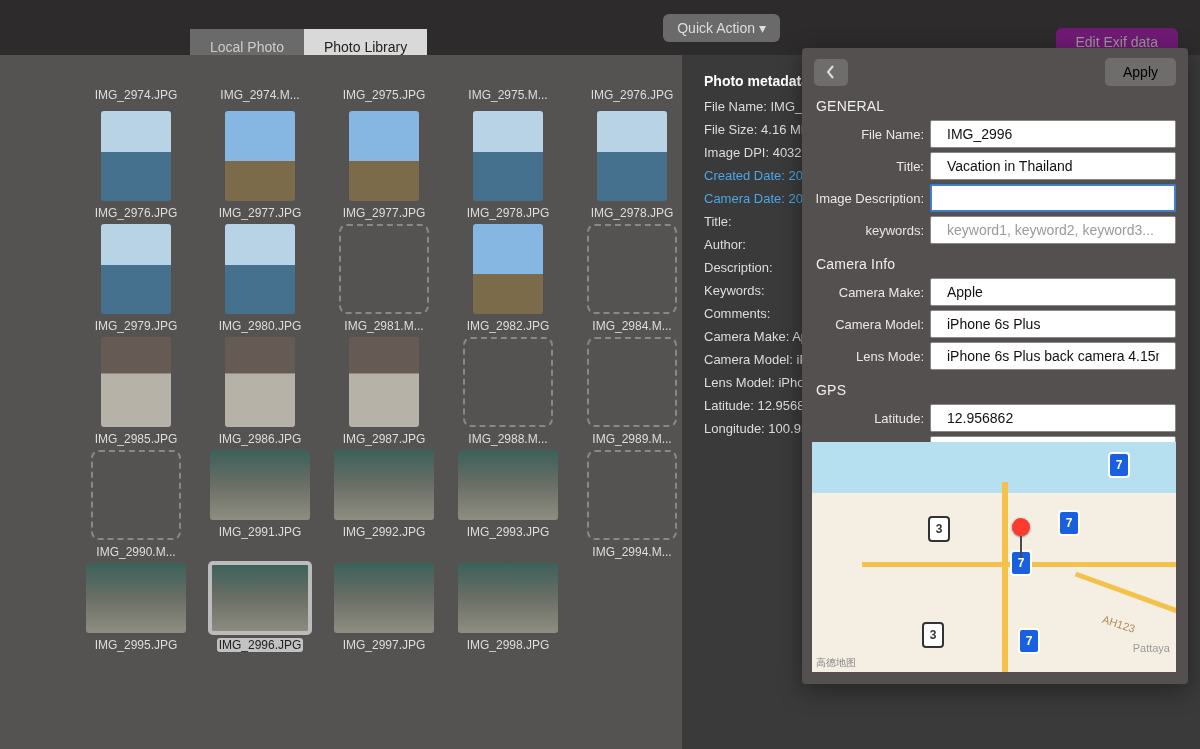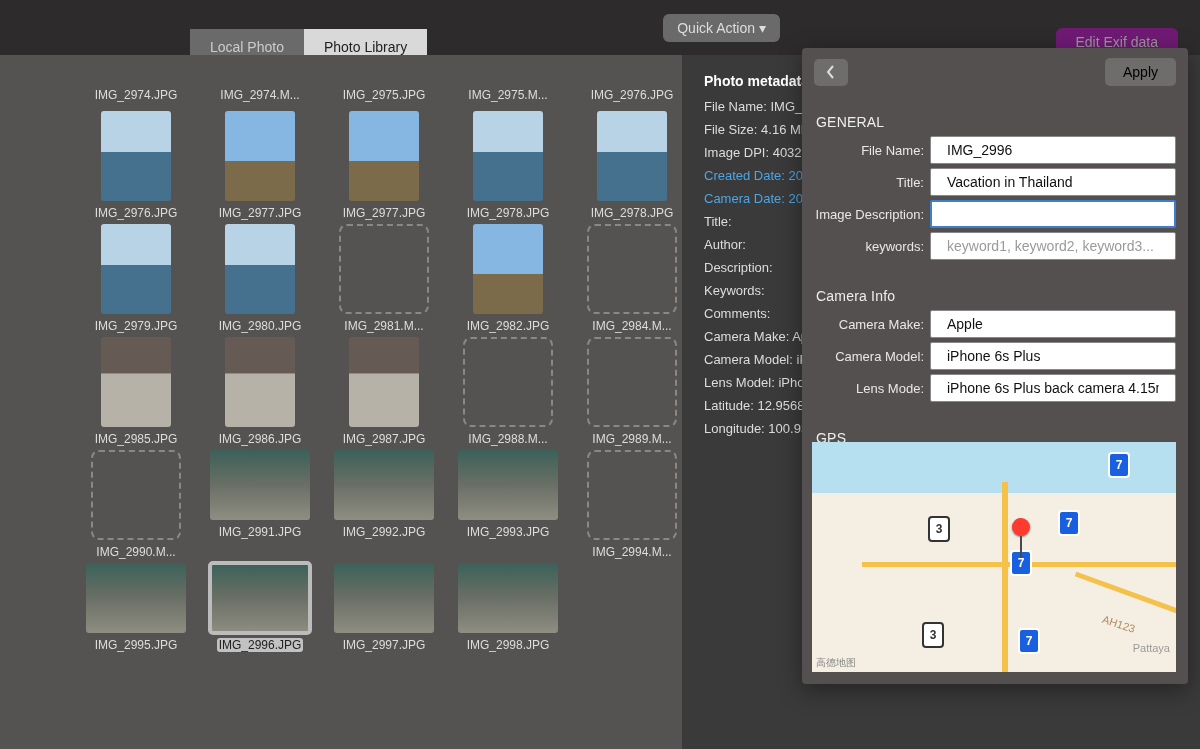--- a/index.html
+++ b/index.html
@@ -47,21 +47,21 @@
   .meta .lbl { color:#ddd; }
   
   .preview-col{position:absolute; top:55px; left:684px; width:120px; height:282px; background:linear-gradient(180deg,#707069,#8f8b82);}
 
   
   .overlay { position:absolute; top:48px; right:12px; width:386px; height:636px; background:#54504f; border-radius:4px; box-shadow:0 6px 24px rgba(0,0,0,.4); padding:10px 12px 12px 12px; }
   .overlay .topbar{display:flex; justify-content:space-between; align-items:center;}
   .backbtn{width:34px;height:27px;background:#6f6d6c;border:none;border-radius:5px;display:flex;align-items:center;justify-content:center;cursor:pointer;}
   .backbtn svg{width:10px;height:14px;fill:#ddd;}
   .applybtn{background:#6f6d6c;color:#000000;border:none;padding:6px 18px;border-radius:5px;font-size:14px;cursor:pointer;}
-  .section{color:#eee;font-size:14px;margin:28px 0 6px 2px;letter-spacing:.2px;}
+  .section{color:#eee;font-size:14px;margin:12px 0 6px 2px;letter-spacing:.2px;}
   .frow{display:flex;align-items:center;margin:4px 0;}
   .frow label{width:110px;text-align:right;margin-right:6px;color:#e8e8e8;font-size:13px;}
   .frow input{flex:1;background:#fff;color:#111;border:1px solid #888;padding:5px 16px;font-size:14px;border-radius:2px;}
   .frow input.focused{border:2px solid #3f7ecf;outline:none;padding:4px 7px;}
   .frow input::placeholder{color:#9a9a9a;}
   .map{position:absolute; left:10px; right:12px; bottom:12px; height:230px; background:#e6f1f8; overflow:hidden;}
   .map .land2{position:absolute;left:0;top:22%;width:100%;height:78%;background:#f4efe2;}
   .map .sea{position:absolute;left:0;top:0;width:100%;height:32%;background:#b6dff0;}
   .road{position:absolute;background:#f4c14b;}
   .pin{position:absolute;left:200px;top:76px;}

